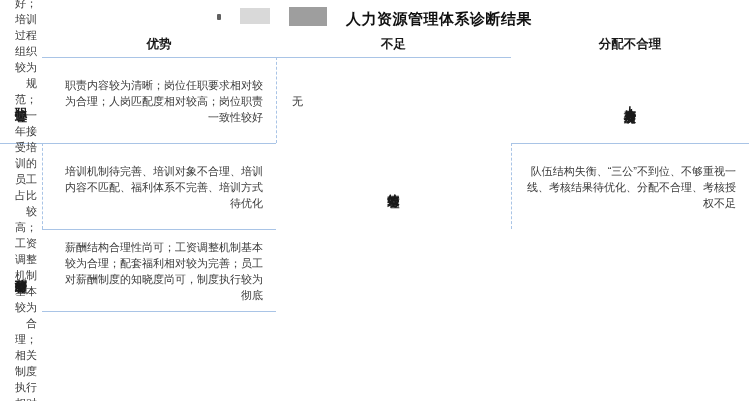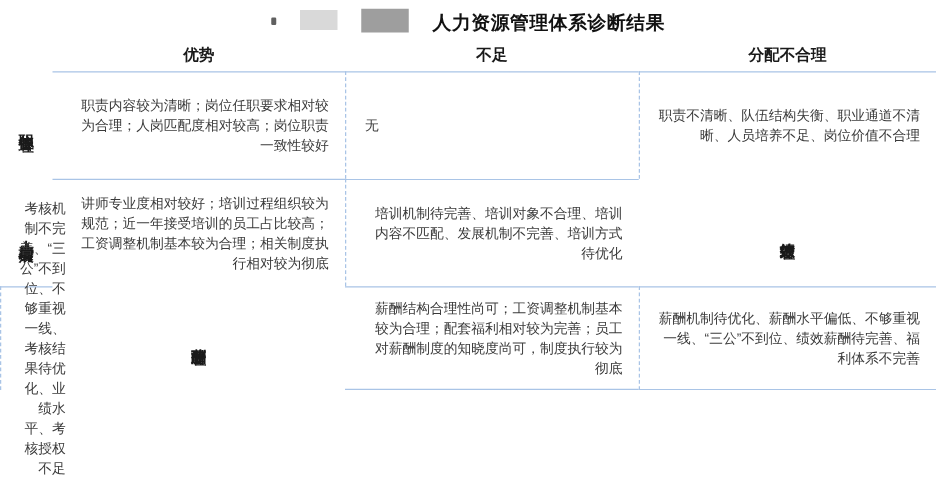--- a/index.html
+++ b/index.html
@@ -107,45 +107,39 @@
 
     <div class="cat">
       <span class="cat-inner">职位管理</span>
     </div>
     <div class="cell">
       <span>职责内容较为清晰；岗位任职要求相对较为合理；人岗匹配度相对较高；岗位职责一致性较好</span>
     </div>
     <div class="cell vsep">
       <span>无</span>
     </div>
-    <div class="cell vsep">
-      <span>职责不清晰、队伍结构失衡、职业通道不清晰、人员培养不足、岗位价值不合理</span>
-    </div>
 
     <div class="cat">
       <span class="cat-inner">人才培养与发展</span>
     </div>
     <div class="cell">
       <span>讲师专业度相对较好；培训过程组织较为规范；近一年接受培训的员工占比较高；工资调整机制基本较为合理；相关制度执行相对较为彻底</span>
     </div>
     <div class="cell vsep">
-      <span>培训机制待完善、培训对象不合理、培训内容不匹配、发展机制不完善、培训方式待优化</span>
+      <span>培训机制待完善、培训对象不合理、培训内容不匹配、福利体系不完善、培训方式待优化</span>
     </div>
 
     <div class="cat">
       <span class="cat-inner">绩效管理</span>
     </div>
     <div class="cell vsep">
-      <span>考核机制不完善、“三公”不到位、不够重视一线、考核结果待优化、业绩水平、考核授权不足</span>
+      <span>队伍结构失衡、“三公”不到位、不够重视一线、考核结果待优化、分配不合理、考核授权不足</span>
     </div>
 
     <div class="cat">
       <span class="cat-inner">薪酬管理</span>
     </div>
     <div class="cell bottom">
       <span>薪酬结构合理性尚可；工资调整机制基本较为合理；配套福利相对较为完善；员工对薪酬制度的知晓度尚可，制度执行较为彻底</span>
     </div>
-    <div class="cell vsep bottom">
-      <span>薪酬机制待优化、薪酬水平偏低、不够重视一线、“三公”不到位、绩效薪酬待完善、福利体系不完善</span>
-    </div>
 
   </div>
 </div>
 
 </body></html>

